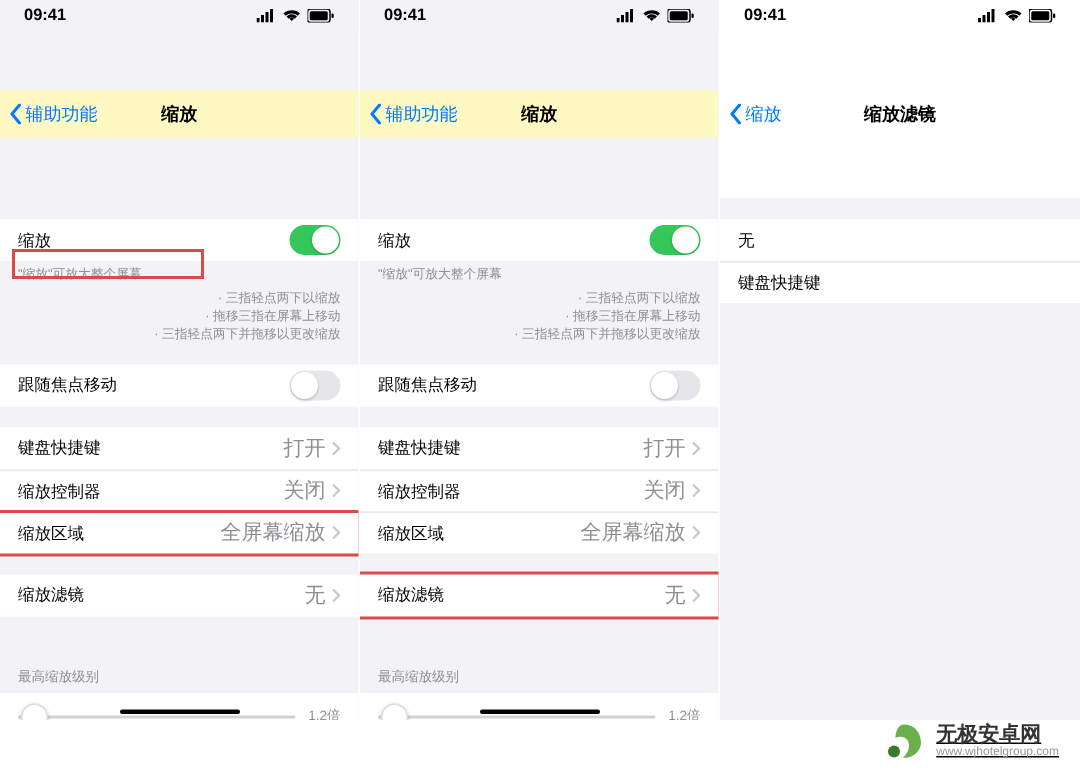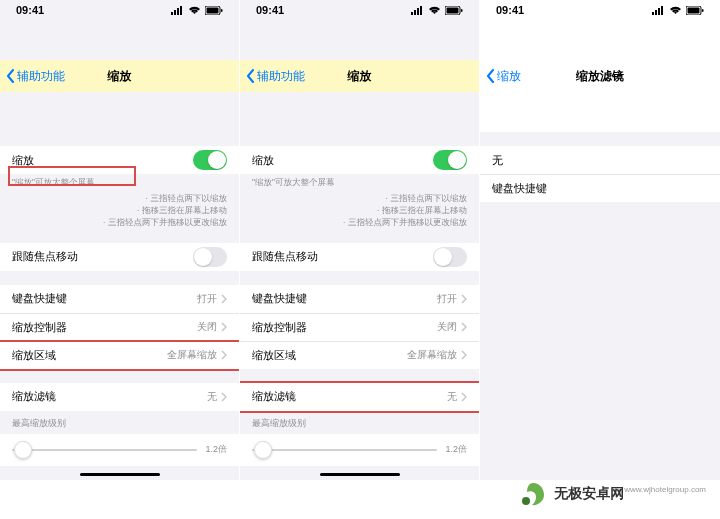--- a/index.html
+++ b/index.html
@@ -69,21 +69,21 @@
     background: #fff;
     height: 28px;
     display: flex;
     align-items: center;
     padding: 0 12px;
     font-size: 11px;
     position: relative;
   }
   .cell + .cell { border-top: 0.5px solid #e5e5ea; }
   .cell .label { flex: 1; color: #000; }
-  .cell .value { color: #8e8e93; font-size: 10px; }
+  .cell .value { color: #8e8e93; font-size: 14px; }
   .cell .chevron { margin-left: 4px; }
 
   .toggle {
     width: 34px; height: 20px;
     border-radius: 10px;
     position: relative;
   }
   .toggle.on { background: #34c759; }
   .toggle.off { background: #e5e5ea; }
   .toggle .knob {
@@ -108,20 +108,21 @@
   .hint-title {
     padding: 3px 12px 0 12px;
     font-size: 8.5px;
     color: #8e8e93;
   }
 
   .footer-label {
     padding: 6px 12px 4px;
     font-size: 9px;
     color: #8e8e93;
+    margin-top: 28px;
   }
 
   .slider-row {
     background: #fff;
     height: 32px;
     display: flex;
     align-items: center;
     padding: 0 12px;
   }
   .slider {
@@ -168,21 +169,21 @@
     bottom: 10px;
     display: flex;
     align-items: center;
     gap: 6px;
     z-index: 20;
   }
   .wm-logo {
     width: 30px; height: 30px;
     position: relative;
   }
-  .wm-text { display:flex; flex-direction:row; line-height:1.1;}
+  .wm-text { display:flex; flex-direction:column; line-height:1.1;text-decoration:underline;}
   .wm-cn { font-size: 14px; font-weight: 700; color:#333;}
   .wm-url { font-size: 8px; color:#999;}
 
 </style>
 </head>
 <body>
 
 <div class="phones">
 
   <div class="phone">

